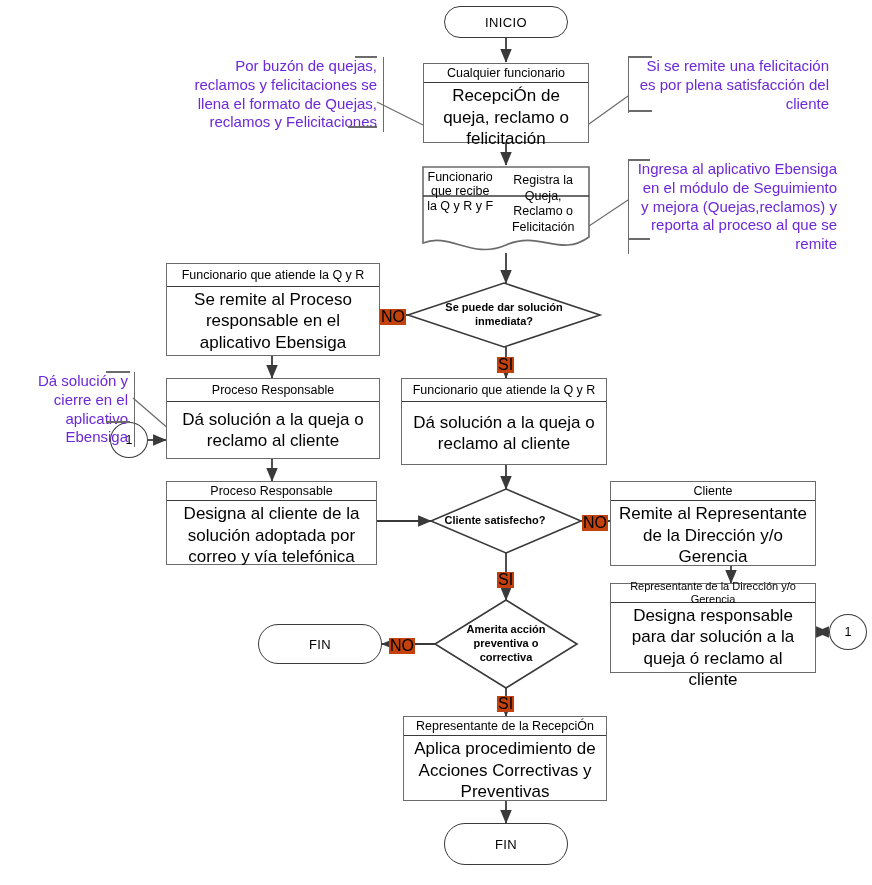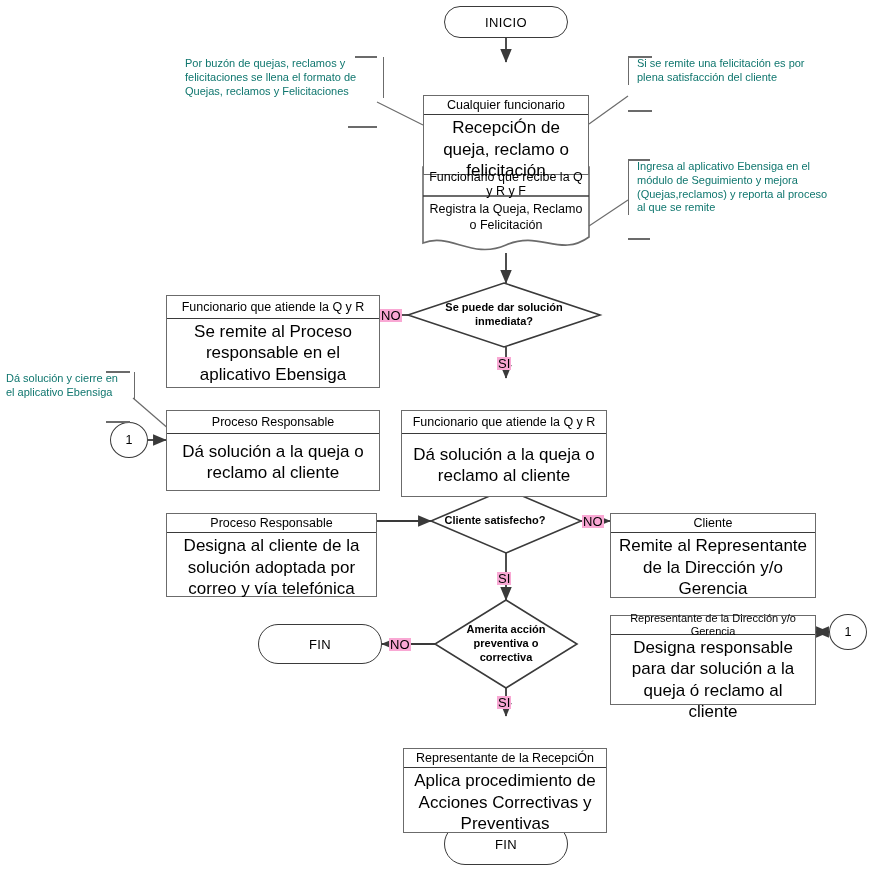--- a/index.html
+++ b/index.html
@@ -8,49 +8,49 @@
   svg#wires{position:absolute;left:0;top:0;width:872px;height:885px;pointer-events:none;}
 
   .node{position:absolute;box-sizing:border-box;}
 
   
   .term{border:1.5px solid #3a3a3a;border-radius:22px;background:#fff;
         display:flex;align-items:center;justify-content:center;
         font-size:13px;letter-spacing:.4px;}
 
   
-  .proc{border:1.5px solid #6b6b6b;background:#fff;display:flex;flex-direction:column;margin-top:32px;}
+  .proc{border:1.5px solid #6b6b6b;background:#fff;display:flex;flex-direction:column;}
   .proc .hd{border-bottom:1.5px solid #3a3a3a;display:flex;align-items:center;justify-content:center;
             text-align:center;font-size:12.5px;line-height:1.15;padding:2px 3px;box-sizing:border-box;}
   .proc .bd{flex:1;display:flex;align-items:center;justify-content:center;text-align:center;
             font-size:17px;line-height:1.25;padding:2px 6px;box-sizing:border-box;}
   .proc .hd.overflow{overflow:visible;white-space:normal;font-size:11px;}
 
   
   .docshape{position:absolute;}
-  .docshape .dinner{position:absolute;left:0;top:0;right:0;display:flex;flex-direction:column;}
+  .docshape .dinner{position:absolute;left:0;top:0;right:0;display:flex;}
   .docshape .hd{border-bottom:1.5px solid #3a3a3a;text-align:center;font-size:12.5px;
                 line-height:1.15;padding:3px 3px;box-sizing:border-box;}
   .docshape .bd{text-align:center;font-size:12.5px;line-height:1.25;padding:6px 6px 0;box-sizing:border-box;}
 
   
   .dec{position:absolute;display:flex;align-items:center;justify-content:center;}
   .dec .txt{position:relative;z-index:2;text-align:center;font-size:11px;line-height:1.25;
             width:80%;font-weight:bold;}
 
   
   .conn{border:1.5px solid #3a3a3a;border-radius:50%;background:#fff;
         display:flex;align-items:center;justify-content:center;font-size:12.5px;}
 
   
-  .note{position:absolute;text-align:left;font-size:11px;line-height:1.25;color:#0f766e;}
+  .note{position:absolute;text-align:right;font-size:15px;line-height:1.25;color:#6d28d9;}
   .note.rightbracket{border-right:1.5px solid #6b6b6b;}
   .note.leftbracket{border-left:1.5px solid #6b6b6b;}
 
-  .elabel{position:absolute;background:#f9a8d4;font-size:13px;padding:0 1px;line-height:1;}
+  .elabel{position:absolute;background:#c2410c;font-size:16px;padding:0 1px;line-height:1;}
 </style>
 </head>
 <body>
 
 <div id="stage">
 
   <svg id="wires" viewBox="0 0 872 885">
     <defs>
       <marker id="ah" markerWidth="9" markerHeight="9" refX="7.2" refY="3.2" orient="auto">
         <path d="M0,0 L7.6,3.2 L0,6.4 z" fill="#3a3a3a"></path>

